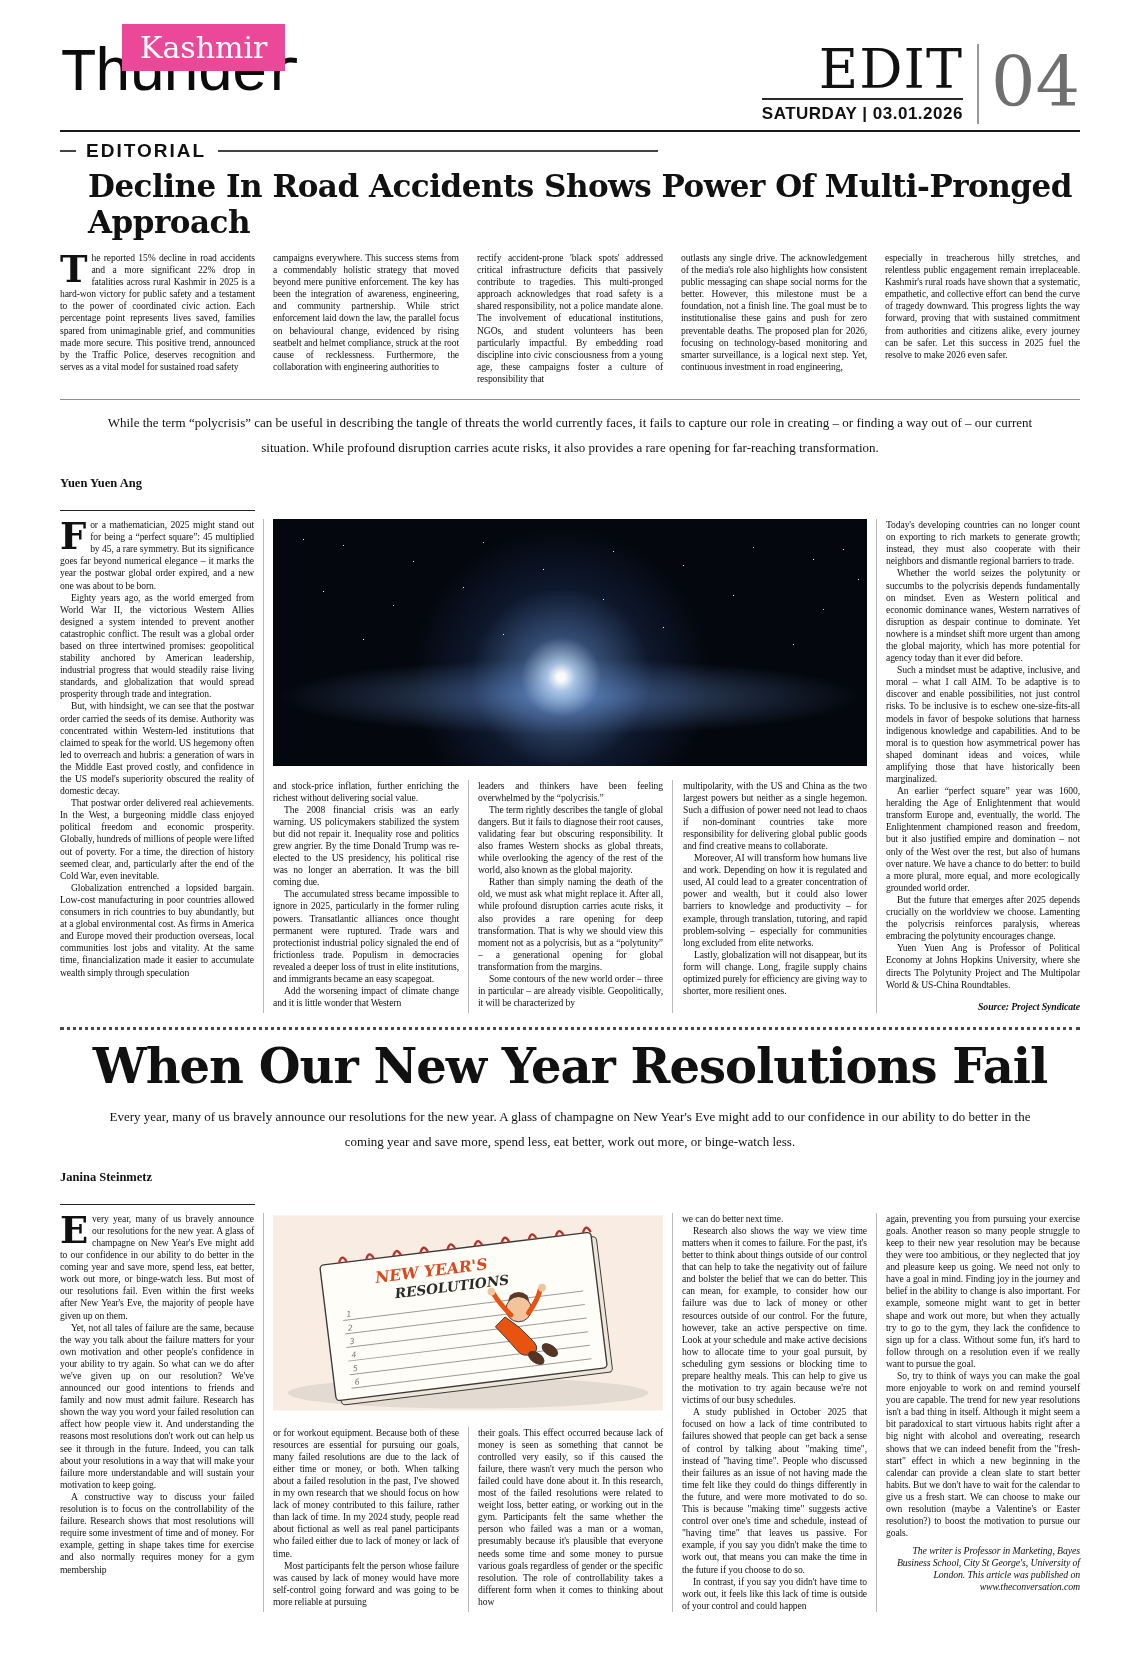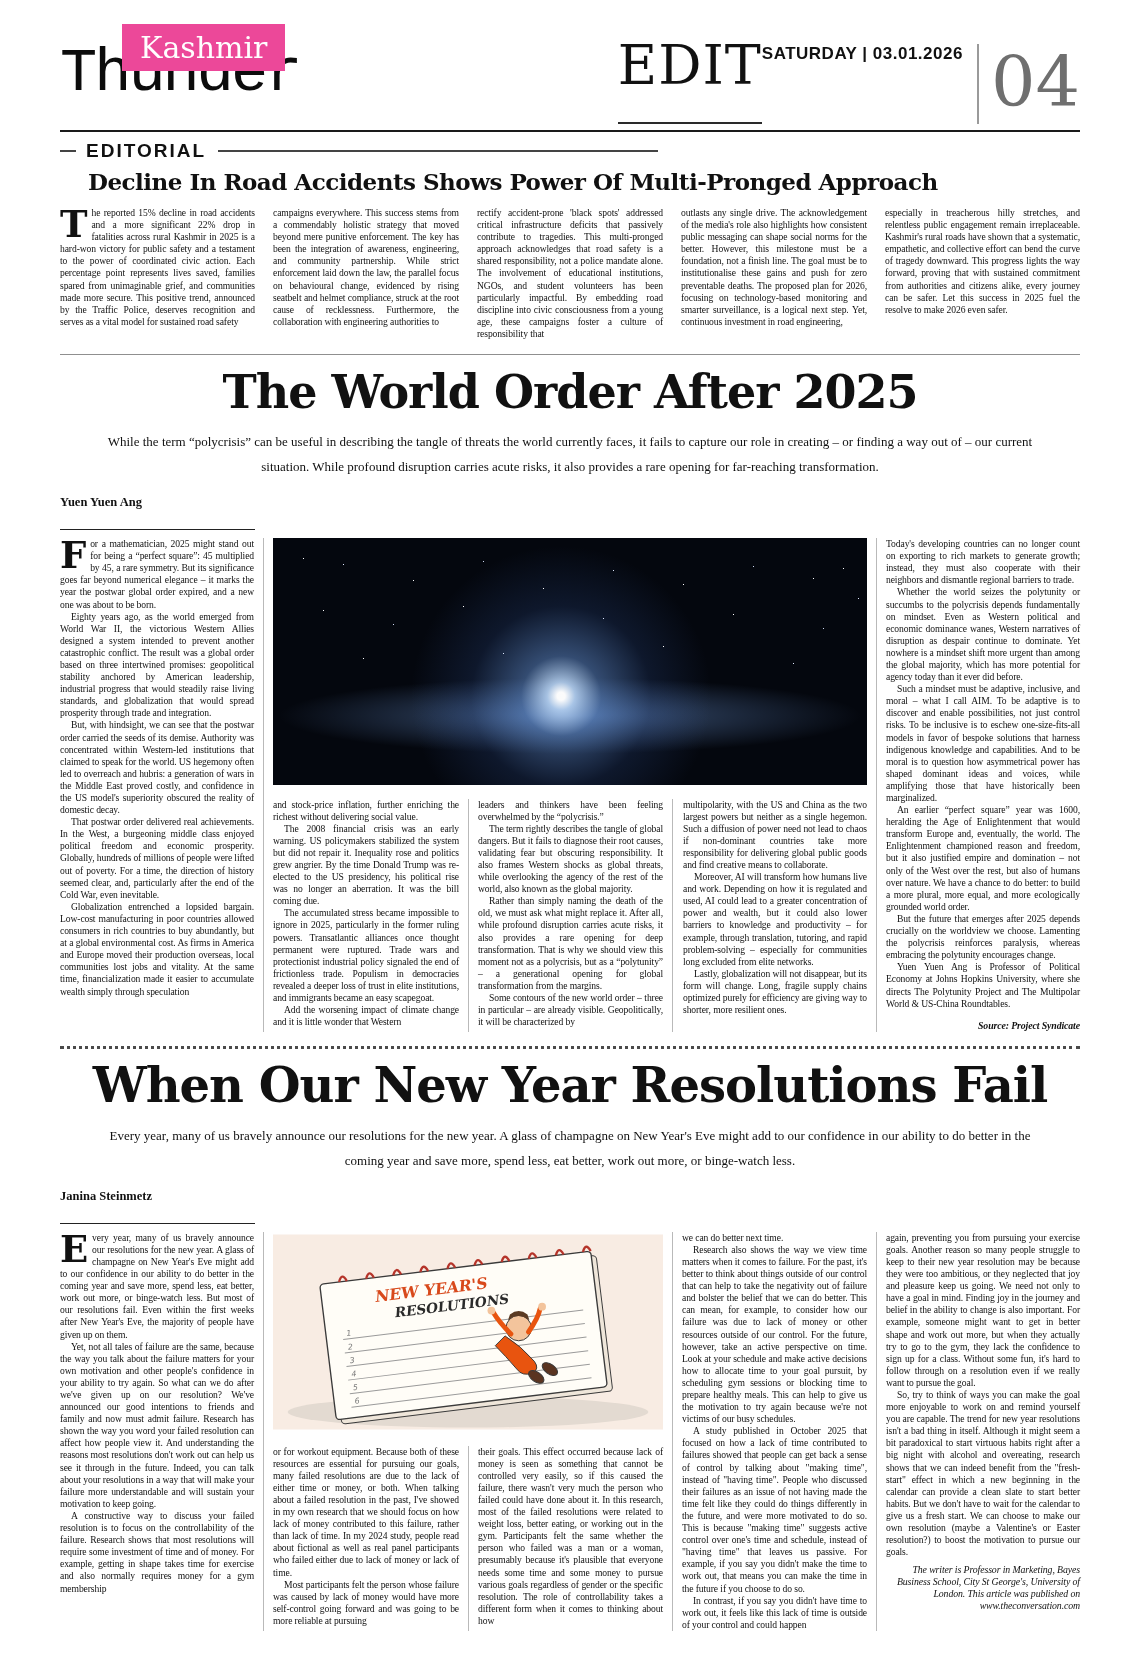--- a/index.html
+++ b/index.html
@@ -13,33 +13,33 @@
   .brand{position:relative;height:96px;}
   .brand-main{
     font-family:Liberation Mono, monospace;font-size:62px;line-height:92px;
     letter-spacing:-3px;font-weight:400;color:#0c0c0c;text-align:center;
   }
   .brand-top{
     position:absolute;left:62px;top:-4px;background:#ec4899;color:#fff;
     font-family:"DejaVu Serif",serif;font-size:30px;padding:6px 18px;font-weight:400;
   }
   .mast-right{display:flex;align-items:stretch;}
-  .edit-block{text-align:right;padding-right:14px;display:flex;flex-direction:row;justify-content:flex-end;}
+  .edit-block{text-align:right;padding-right:14px;display:flex;flex-direction:column;justify-content:flex-end;}
   .edit-word{font-family:"DejaVu Serif",serif;font-size:54px;line-height:52px;letter-spacing:1px;border-bottom:2px solid #2a2a2a;padding-bottom:2px;}
   .edit-date{font-family:"Liberation Sans",sans-serif;font-weight:bold;font-size:17px;letter-spacing:.5px;padding-top:4px;}
   .mast-divider{width:2px;background:#9a9a9a;margin:4px 12px 0 0;}
   .page-num{font-family:"DejaVu Serif",serif;font-size:70px;line-height:84px;color:#6f6f6f;font-weight:400;}
   .mast-rule{border-top:2px solid #1a1a1a;margin-bottom:8px;}
   
   .ed-label-row{display:flex;align-items:center;margin:2px 0 4px 0;}
   .ed-elbow{width:16px;border-top:2px solid #444;margin-right:10px;}
   .ed-label{font-family:"Liberation Sans",sans-serif;font-weight:bold;font-size:19px;letter-spacing:2px;}
   .ed-tail{width:440px;border-top:2px solid #444;margin-left:12px;}
   .ed-headline{
-    font-family:"DejaVu Serif",serif;font-weight:bold;font-size:23px;letter-spacing:-.5px;
+    font-family:"DejaVu Serif",serif;font-weight:bold;font-size:31px;letter-spacing:-.5px;
     margin:6px 0 12px 28px;
   }
   .ed-cols{display:grid;grid-template-columns:repeat(5,1fr);column-gap:0;padding-bottom:12px;}
   .bodycol{
     font-size:9.6px;line-height:12.1px;text-align:justify;letter-spacing:-.1px;
     box-sizing:border-box;padding:0 9px;
   }
   .bodycol.firstcol{padding-left:0;}
   .bodycol.lastcol{padding-right:0;}
   .para{margin:0;text-indent:11px;}
@@ -139,21 +139,20 @@
         </div>
       <div class="bodycol lastcol">
           <p class="para np">especially in treacherous hilly stretches, and relentless public engagement remain irreplaceable. Kashmir's rural roads have shown that a systematic, empathetic, and collective effort can bend the curve of tragedy downward. This progress lights the way forward, proving that with sustained commitment from authorities and citizens alike, every journey can be safer. Let this success in 2025 fuel the resolve to make 2026 even safer.</p>
         </div>
     </div>
   </div>
 
   <div class="section-rule"></div>
 
   <div>
-    <h1 class="art-title">The World Order After 2025</h1>
     <div class="art-sub">While the term “polycrisis” can be useful in describing the tangle of threats the world currently faces, it fails to capture our role in creating – or finding a way out of – our current situation. While profound disruption carries acute risks, it also provides a rare opening for far-reaching transformation.</div>
     <div class="byline">Yuen Yuen Ang</div>
     <div class="art-grid">
       <div class="bodycol firstcol rowspan rule-r">
         <p class="para np"><span class="dropcap">F</span><span>or a mathematician, 2025 might stand out for being a “perfect square”: 45 multiplied by 45, a rare symmetry. But its significance goes far beyond numerical elegance – it marks the year the postwar global order expired, and a new one was about to be born.</span></p>
         <p class="para">Eighty years ago, as the world emerged from World War II, the victorious Western Allies designed a system intended to prevent another catastrophic conflict. The result was a global order based on three intertwined promises: geopolitical stability anchored by American leadership, industrial progress that would steadily raise living standards, and globalization that would spread prosperity through trade and integration.</p>
         <p class="para">But, with hindsight, we can see that the postwar order carried the seeds of its demise. Authority was concentrated within Western-led institutions that claimed to speak for the world. US hegemony often led to overreach and hubris: a generation of wars in the Middle East proved costly, and confidence in the US model's superiority obscured the reality of domestic decay.</p>
         <p class="para">That postwar order delivered real achievements. In the West, a burgeoning middle class enjoyed political freedom and economic prosperity. Globally, hundreds of millions of people were lifted out of poverty. For a time, the direction of history seemed clear, and, particularly after the end of the Cold War, even inevitable.</p>
         <p class="para">Globalization entrenched a lopsided bargain. Low-cost manufacturing in poor countries allowed consumers in rich countries to buy abundantly, but at a global environmental cost. As firms in America and Europe moved their production overseas, local communities lost jobs and vitality. At the same time, financialization made it easier to accumulate wealth simply through speculation</p>
       </div>

